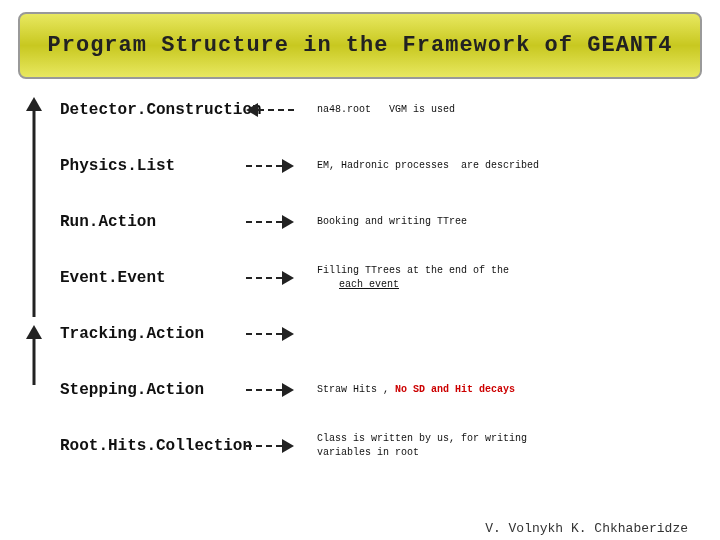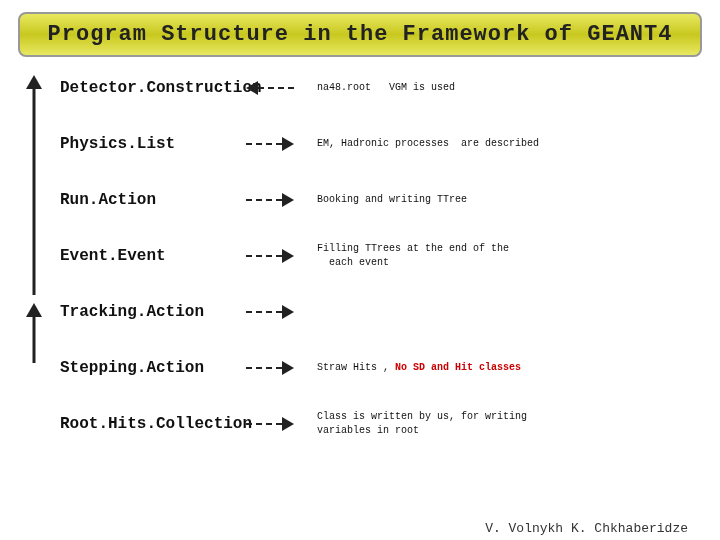--- a/index.html
+++ b/index.html
@@ -20,21 +20,21 @@
       padding: 0;
       position: relative;
     }
 
     
     .title-bar {
       background: linear-gradient(to bottom, #e8e860, #c8c820, #e8e860);
       border: 2px solid #999;
       border-radius: 8px;
       margin: 12px 18px 10px 18px;
-      padding: 8px 20px;
+      padding: 19px 20px;
       text-align: center;
     }
 
     .title-bar h1 {
       font-family: 'Courier New', Courier, monospace;
       font-size: 22px;
       font-weight: bold;
       color: #222;
       letter-spacing: 1px;
     }
@@ -212,21 +212,22 @@
     
     .footer {
       position: absolute;
       bottom: 16px;
       right: 32px;
       font-size: 13px;
       color: #333;
     }
 
     .event-indent {
-      margin-left: 12px;
+      margin-left: 22px;
+      text-decoration: underline;
     }
   </style>
 </head>
 <body>
 
 <div class="page">
 
   <div class="title-bar">
     <h1>Program Structure in the Framework of  GEANT4</h1>
   </div>
@@ -299,21 +300,21 @@
       </div>
 
       <div class="row">
         <div class="row-label">Stepping.Action</div>
         <div class="row-arrow">
           <div class="arrow-dashed-right">
             <div class="dashes"></div>
             <div class="tip-right"></div>
           </div>
         </div>
-        <div class="row-desc">Straw Hits , <span class="highlight-red">No SD and Hit classes</span></div>
+        <div class="row-desc">Straw Hits , <span class="highlight-red">No SD and Hit decays</span></div>
       </div>
 
       <div class="row">
         <div class="row-label">Root.Hits.Collection</div>
         <div class="row-arrow">
           <div class="arrow-dashed-right">
             <div class="dashes"></div>
             <div class="tip-right"></div>
           </div>
         </div>

